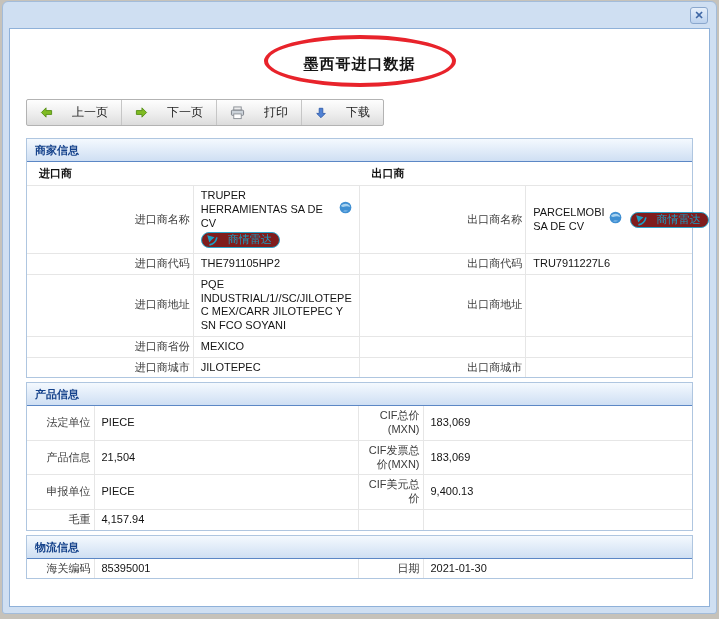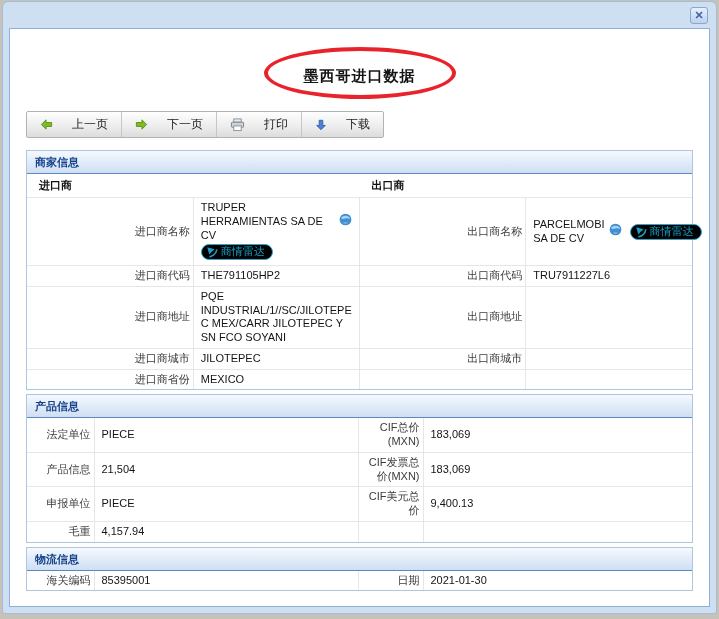--- a/index.html
+++ b/index.html
@@ -10,21 +10,21 @@
             background:#cfdff2; border:1px solid #a3bcda;
             border-radius:6px 6px 3px 3px; }
   .titlebar { height:26px; position:relative; }
   .close-btn { position:absolute; right:8px; top:5px; width:18px; height:17px;
                background:linear-gradient(#e7f0fb,#bcd2ee);
                border:1px solid #8aa7cd; border-radius:3px;
                color:#3f67a5; font-size:11px; font-weight:bold;
                text-align:center; line-height:15px; cursor:pointer; }
   .panel { position:absolute; left:6px; right:6px; top:26px; bottom:6px;
            background:#ffffff; border:1px solid #8fb1d9; overflow:hidden; }
-  .content { padding:12px 16px 0 16px;border-radius:23px; }
+  .content { padding:0 16px 0 16px;border-radius:23px; }
 
   .title-row { position:relative; height:66px; }
   .page-title { position:absolute; left:0; right:0; top:26px; text-align:center;
                 font-size:15px; font-weight:bold; color:#141414; letter-spacing:1px; }
   .red-ellipse { position:absolute; left:50%; top:6px; transform:translateX(-50%);
                  width:192px; height:52px; border:4px solid #e8232b; border-radius:50%; }
 
   .toolbar { display:inline-flex; margin:4px 0 12px 0; border:1px solid #b3b3b3;
              border-radius:2px; background:linear-gradient(#fefefe,#ececec 60%,#dcdcdc); }
   .tb-btn { display:flex; align-items:center; gap:19px; padding:4px 13px;
@@ -41,24 +41,24 @@
   .lbl { width:67px; text-align:right; color:#3c3c3c; padding:3px 3px;
          border-right:1px solid #e6e6e6; line-height:1.25; }
   .val { width:264px; text-align:left; color:#141414; padding:3px 7px; line-height:1.25;
          border-right:1px solid #e6e6e6; word-wrap:break-word; }
   .lbl2 { width:65px; }
   .val2 { width:auto; border-right:none; }
   tr + tr td { border-top:1px solid #e6e6e6; }
   .subhead td { font-weight:bold; color:#111; padding:4px 4px 4px 12px; text-align:left; }
 
   .globe { display:inline-block; vertical-align:-3px; margin-left:4px; cursor:pointer; }
-  .radar-badge { display:inline-flex; align-items:center; gap:3px;
+  .radar-badge { display:inline-flex; align-items:center; gap:10px;
                  border:1.5px solid #2ba6ca; border-radius:9px; padding:0 7px 0 4px;
                  height:16px; color:#1a9fc4; font-size:11px; cursor:pointer;
-                 background:#000000; white-space:nowrap; }
+                 background:#7f1d1d; white-space:nowrap; }
   .name-line { display:flex; align-items:center; }
   .badge-line { margin-top:2px; }
   .inline-badge { margin-left:8px; }
 </style>
 </head>
 <body>
 
 <div class="window">
   <div class="titlebar">
     <div class="close-btn">✕</div>
@@ -168,29 +168,29 @@
             <td class="lbl lbl2">出口商代码</td>
             <td class="val val2">TRU7911227L6</td>
           </tr>
           <tr>
             <td class="lbl">进口商地址</td>
             <td class="val">PQE INDUSTRIAL/1//SC/JILOTEPEC MEX/CARR JILOTEPEC Y SN FCO SOYANI</td>
             <td class="lbl lbl2">出口商地址</td>
             <td class="val val2"></td>
           </tr>
           <tr>
+            <td class="lbl">进口商省份</td>
+            <td class="val">MEXICO</td>
+            <td class="lbl lbl2"></td>
+            <td class="val val2"></td>
+          </tr>
+          <tr>
             <td class="lbl">进口商城市</td>
             <td class="val">JILOTEPEC</td>
             <td class="lbl lbl2">出口商城市</td>
-            <td class="val val2"></td>
-          </tr>
-          <tr>
-            <td class="lbl">进口商省份</td>
-            <td class="val">MEXICO</td>
-            <td class="lbl lbl2"></td>
             <td class="val val2"></td>
           </tr>
         </tbody>
           </table>
       </div>
 
       
       <div class="section">
         <div class="section-header">产品信息</div>
         <table>

